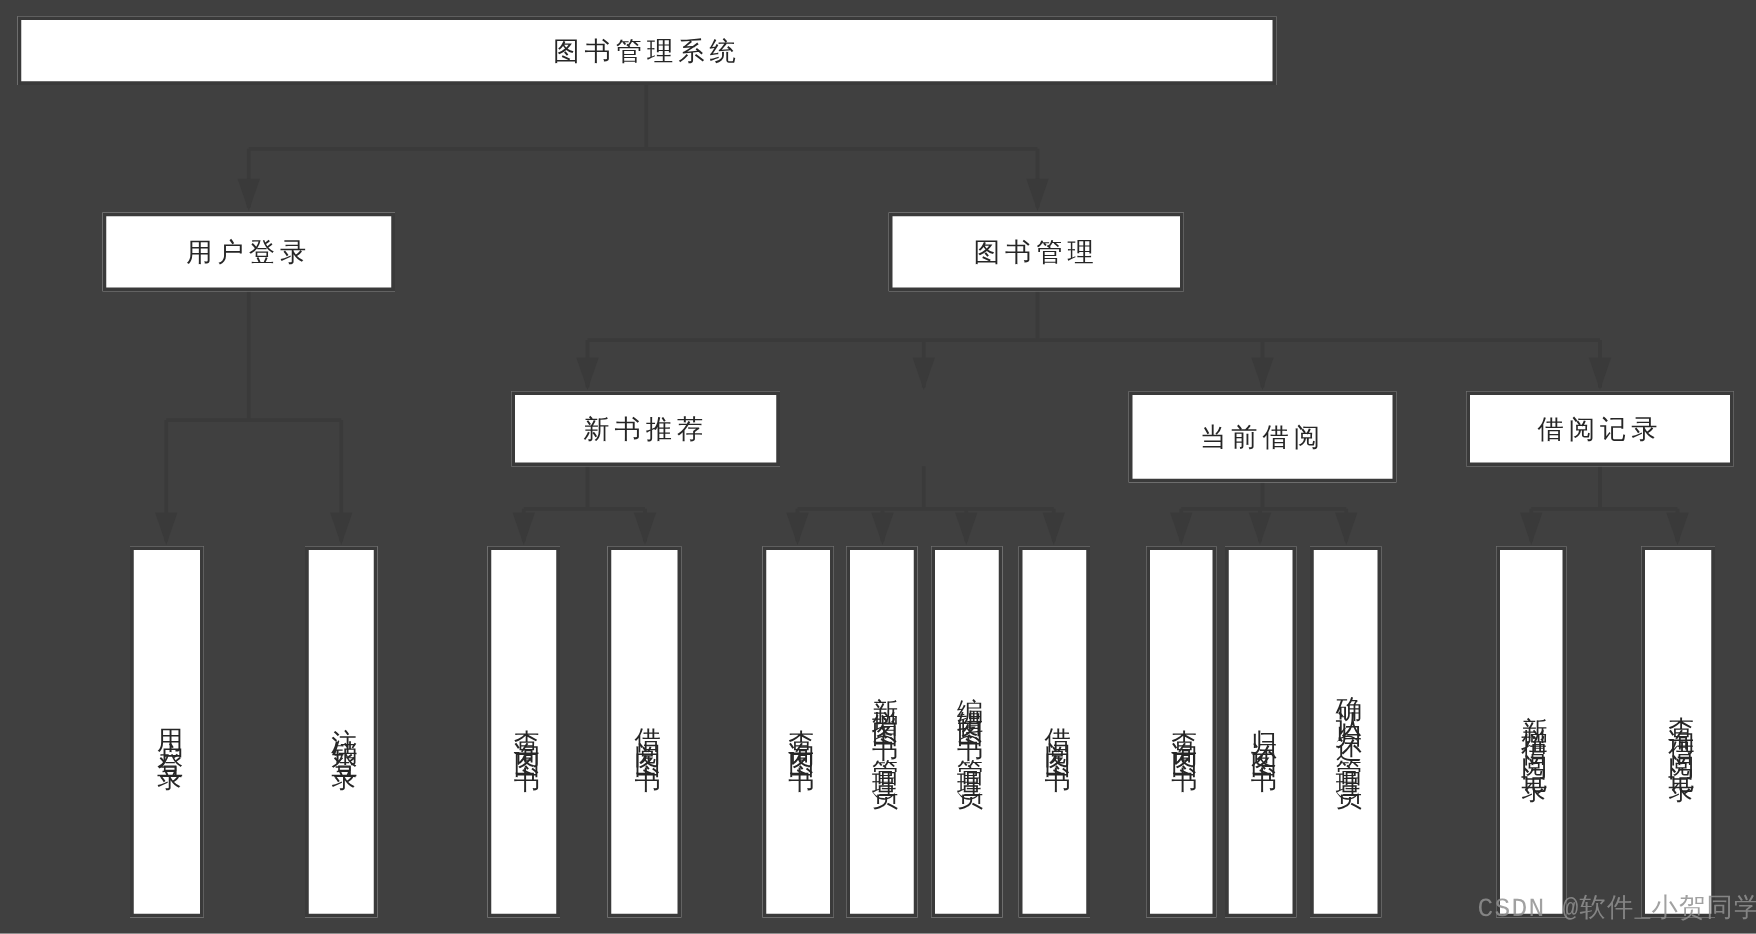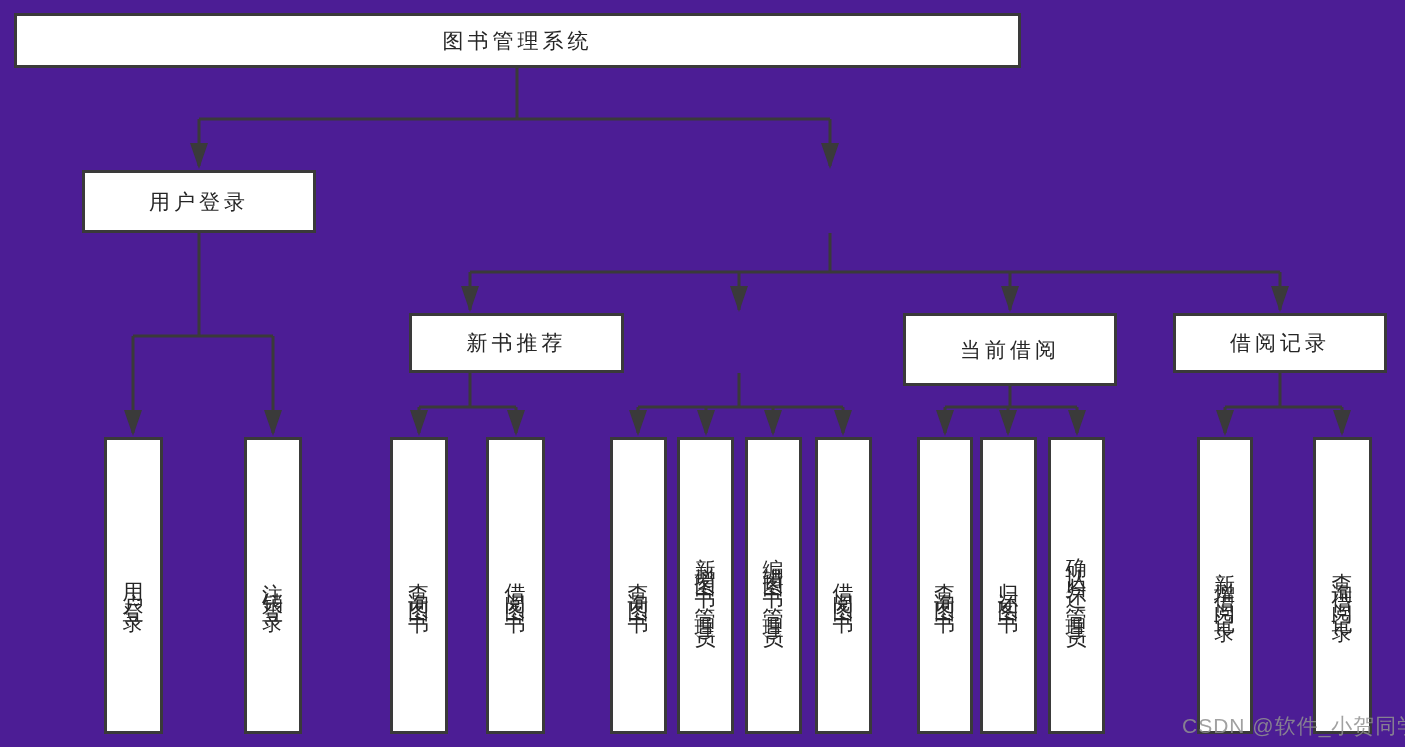--- a/index.html
+++ b/index.html
@@ -1,20 +1,20 @@
 <!DOCTYPE html>
 <html><head>
 <meta charset="utf-8">
 <style>
   html,body{margin:0;padding:0;background:#ffffff;}
   #canvas{
     position:relative;
     width:1405px;height:747px;
-    background:#4c1d95;
-    font-family:Liberation Sans, sans-serif;
+    background:#404040;
+    font-family:Liberation Mono, monospace;
     overflow:hidden;
   }
   #connectors{position:absolute;left:0;top:0;z-index:1;}
   .node{
     position:absolute;
     box-sizing:border-box;
     border:3px solid #3a3a3a;
     background:#ffffff;
     display:flex;
     align-items:center;
@@ -86,20 +86,21 @@
       <polygon points="999,410 1017,410 1008,436"></polygon>
       <polygon points="1068,410 1086,410 1077,436"></polygon>
       <polygon points="1216,410 1234,410 1225,436"></polygon>
       <polygon points="1333,410 1351,410 1342,436"></polygon>
     </g>
   </svg>
 
   <div class="node hnode" style="left:14px;top:13px;width:1007px;height:55px;">图书管理系统</div>
 
   <div class="node hnode" style="left:82px;top:170px;width:234px;height:63px;">用户登录</div>
+  <div class="node hnode" style="left:711px;top:170px;width:236px;height:63px;">图书管理</div>
 
   <div class="node hnode" style="left:363px;top:313px;width:215px;height:60px;margin-left:46px;">新书推荐</div>
   <div class="node hnode" style="left:903px;top:313px;width:214px;height:73px;">当前借阅</div>
   <div class="node hnode" style="left:1173px;top:313px;width:214px;height:60px;">借阅记录</div>
 
   <div class="node vnode" style="left:104px;top:437px;width:59px;height:297px;">
     <span class="vtext">用户登录</span>
   </div>
   <div class="node vnode" style="left:244px;top:437px;width:58px;height:297px;">
     <span class="vtext">注销登录</span>

